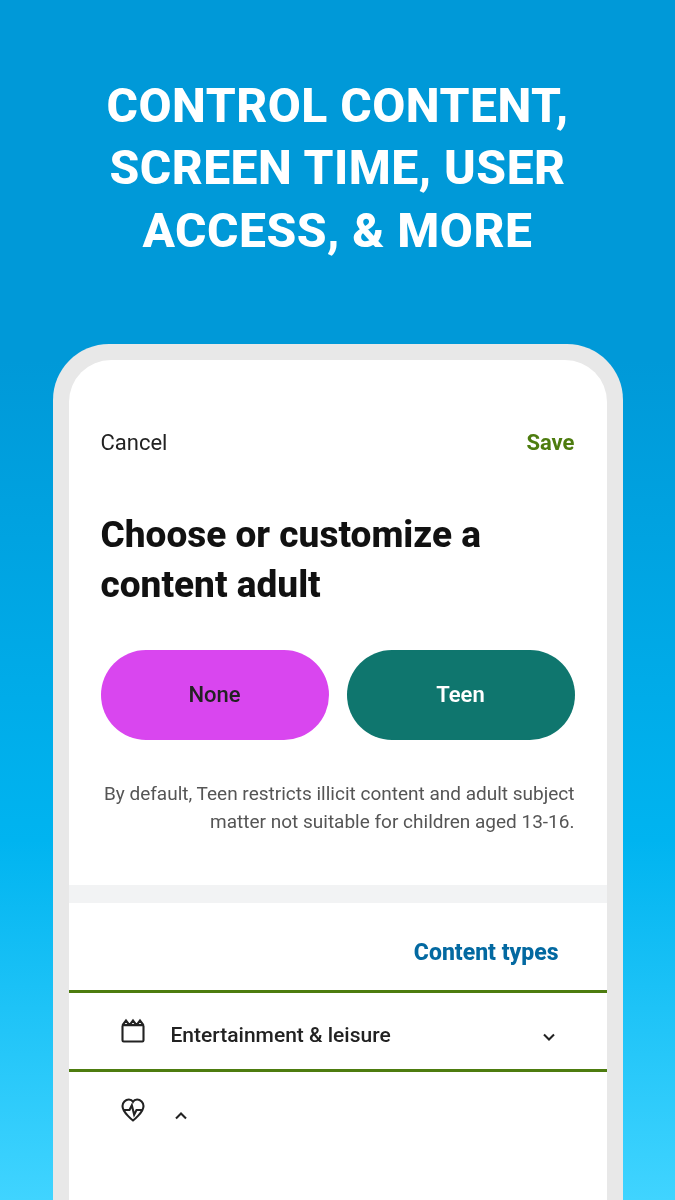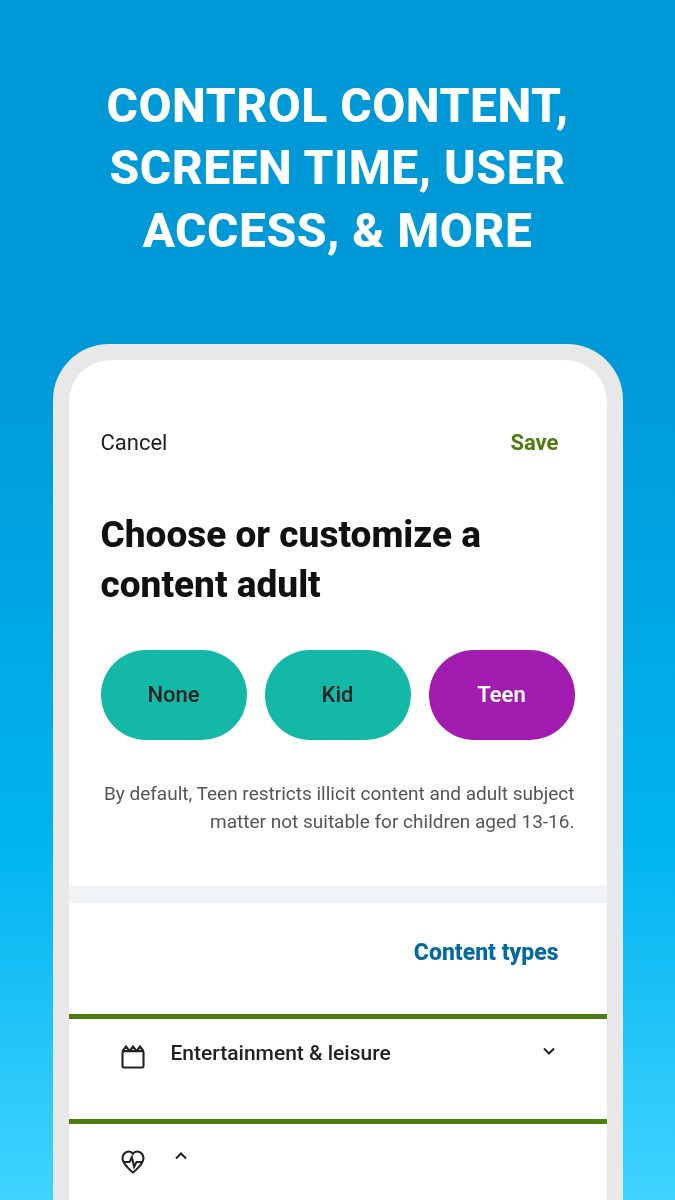--- a/index.html
+++ b/index.html
@@ -37,21 +37,21 @@
     .phone-screen {
       background: #ffffff;
       border-radius: 42px 42px 0 0;
       overflow: hidden;
       height: 860px;
     }
     .screen-header {
       display: flex;
       justify-content: space-between;
       align-items: center;
-      padding: 70px 48px 0 32px;
+      padding: 70px 32px 0 32px;
     }
     .cancel {
       color: #222;
       font-size: 22px;
       font-weight: 400;
     }
     .save {
       color: #4d7c0f;
       font-size: 22px;
       font-weight: 700;
@@ -72,25 +72,25 @@
       flex: 1;
       height: 90px;
       border-radius: 45px;
       display: flex;
       align-items: center;
       justify-content: center;
       font-size: 22px;
       font-weight: 500;
     }
     .filter-pill.inactive {
-      background: #14b8a6;
+      background: #d946ef;
       color: #222;
     }
     .filter-pill.active {
-      background: #a21caf;
+      background: #0f766e;
       color: #fff;
       font-weight: 600;
     }
     .description {
       color: #555;
       font-size: 19px;
       text-align: right;
       padding: 40px 32px 48px 32px;
       line-height: 1.5;
     }
@@ -100,24 +100,23 @@
     }
     .section-heading {
       color: #0369a1;
       font-size: 23px;
       font-weight: 800;
       padding: 36px 48px 24px 48px;
       text-align: right;
     }
     .content-row {
       display: flex;
-      align-items: flex-start;
+      align-items: flex-end;
       padding: 22px 48px;
-      border-top: 5px solid #4d7c0f;
-      margin-top: 24px;
+      border-top: 3px solid #4d7c0f;
     }
     .content-row .icon-wrap {
       width: 32px;
       height: 32px;
       margin-right: 22px;
       display: flex;
       align-items: center;
       justify-content: center;
     }
     .content-row .label {
@@ -141,21 +140,20 @@
 
     <div class="screen-header">
       <div class="cancel">Cancel</div>
       <div class="save">Save</div>
     </div>
 
     <div class="page-title">Choose or customize a content adult</div>
 
     <div class="filter-row">
       <div class="filter-pill inactive">None</div>
-      <div class="filter-pill inactive">Kid</div>
       <div class="filter-pill active">Teen</div>
     </div>
 
     <div class="description">By default, Teen restricts illicit content and adult subject matter not suitable for children aged 13-16.</div>
 
     <div class="divider"></div>
 
     <div class="section-heading">Content types</div>
 
     <div class="content-row">

